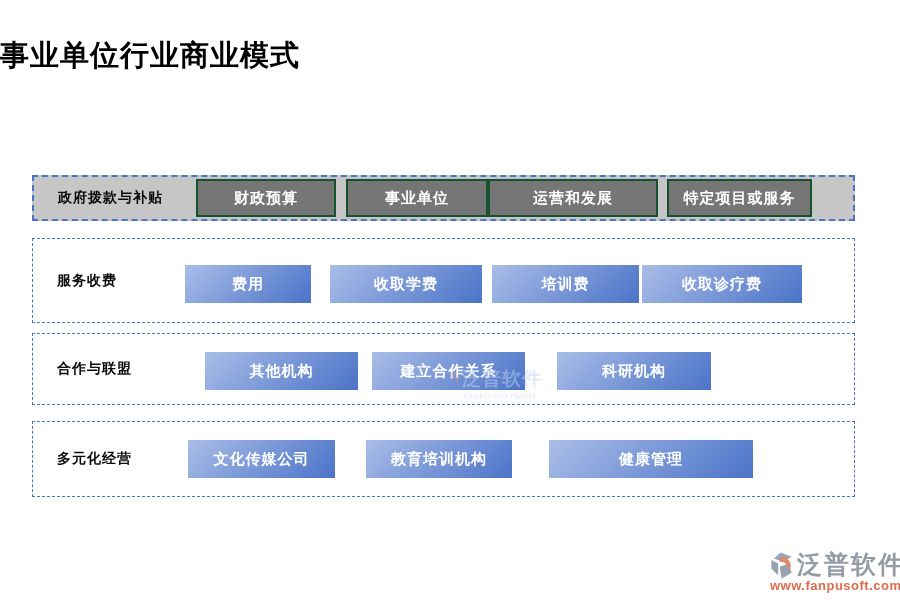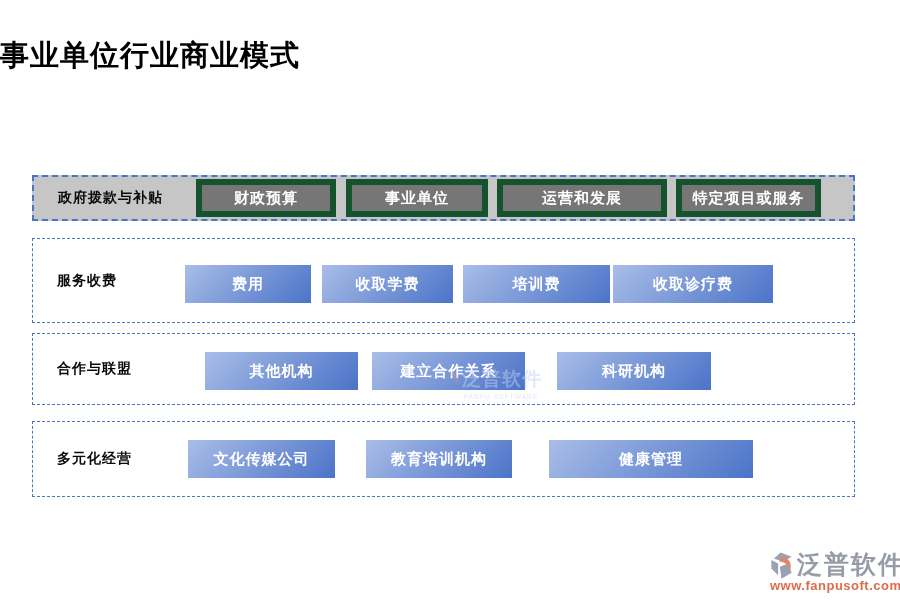--- a/index.html
+++ b/index.html
@@ -25,30 +25,30 @@
     font-weight:bold;font-size:14px;color:#0a0a0a;letter-spacing:1px;white-space:nowrap;
   }
   .btns{position:absolute;display:flex;}
   .btn{
     display:flex;align-items:center;justify-content:center;box-sizing:border-box;
     font-weight:bold;font-size:15px;letter-spacing:1px;color:#fff;white-space:nowrap;
     cursor:default;
   }
   
   .row1 .btns{left:162px;top:2px;}
-  .row1 .btn{height:38px;background:#767676;border:6px solid #14532d;}
+  .row1 .btn{height:38px;background:#767676;border:2px solid #14532d;}
   .row1 .btn:nth-child(1){width:140px;}
   .row1 .btn:nth-child(2){width:142px;margin-left:10px;}
-  .row1 .btn:nth-child(3){width:170px;margin-left:9px;}
+  .row1 .btn:nth-child(3){width:170px;}
   .row1 .btn:nth-child(4){width:145px;margin-left:9px;}
   
   .blue .btn{height:38px;background:linear-gradient(135deg,#a9bde7 0%,#4b73c8 100%);}
   .row2 .btns{left:152px;top:26px;}
   .row2 .btn:nth-child(1){width:126px;}
-  .row2 .btn:nth-child(2){width:131px;margin-left:11px;}
+  .row2 .btn:nth-child(2){width:152px;margin-left:19px;}
   .row2 .btn:nth-child(3){width:147px;margin-left:10px;}
   .row2 .btn:nth-child(4){width:160px;margin-left:3px;}
   .row3 .btns{left:152px;top:18px;margin-left:20px;}
   .row3 .btn:nth-child(1){width:153px;}
   .row3 .btn:nth-child(2){width:153px;margin-left:14px;}
   .row3 .btn:nth-child(3){width:154px;margin-left:32px;}
   .row4 .btns{left:155px;top:18px;}
   .row4 .btn:nth-child(1){width:147px;}
   .row4 .btn:nth-child(2){width:146px;margin-left:31px;}
   .row4 .btn:nth-child(3){width:204px;margin-left:37px;}

